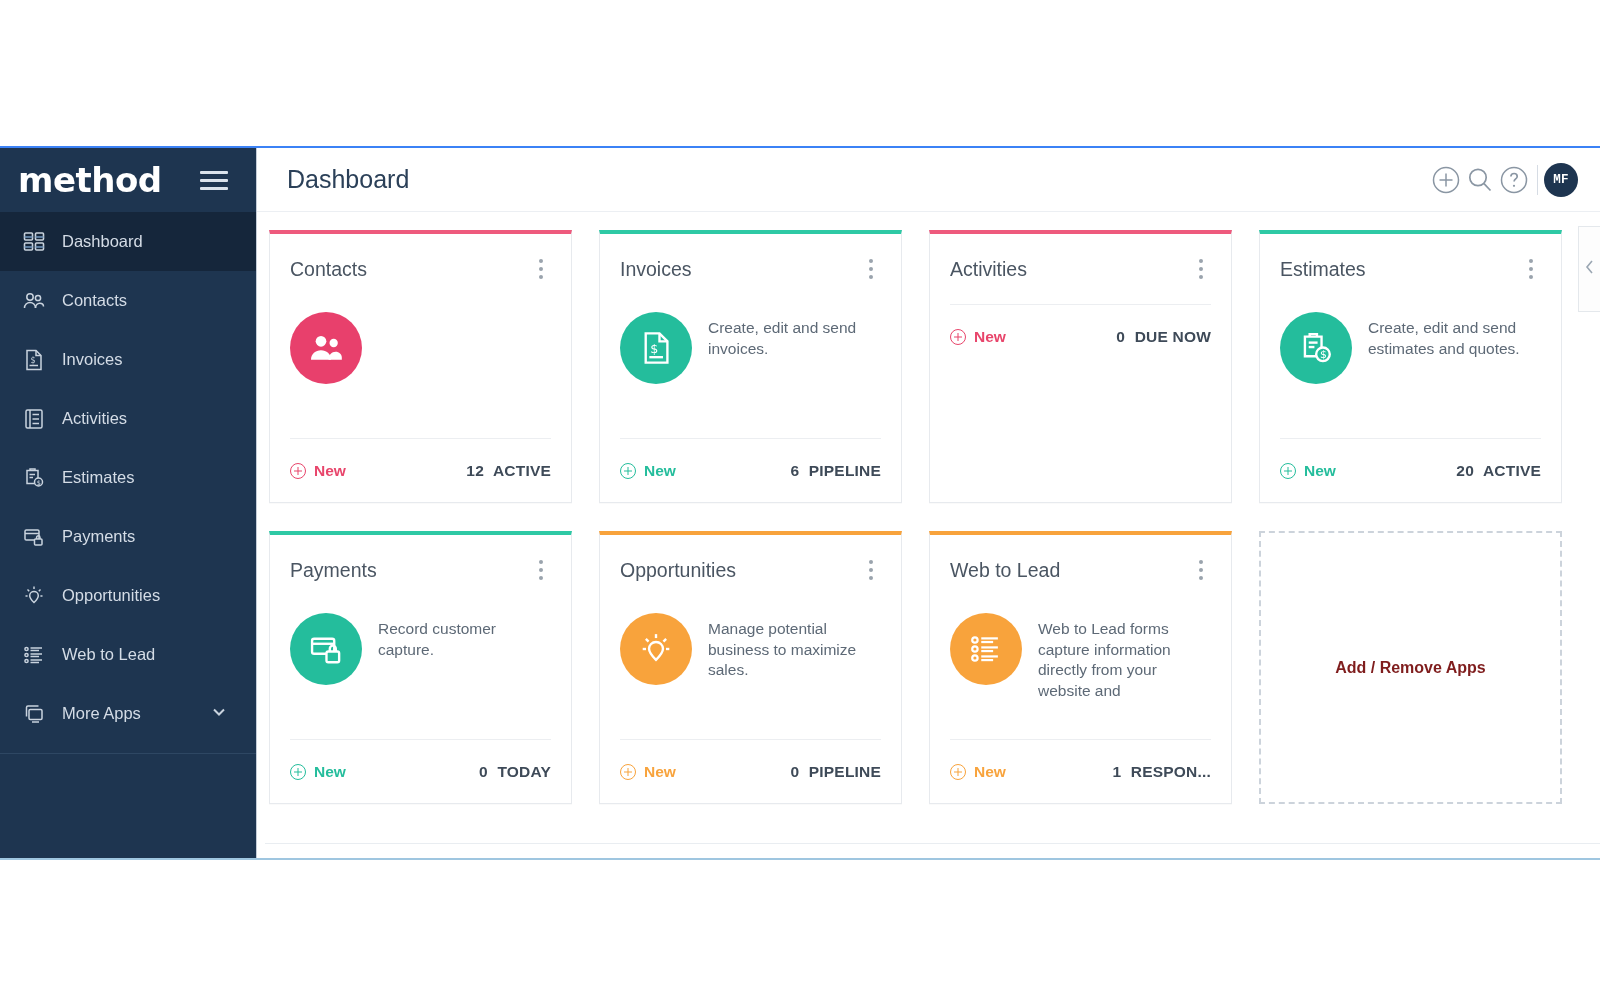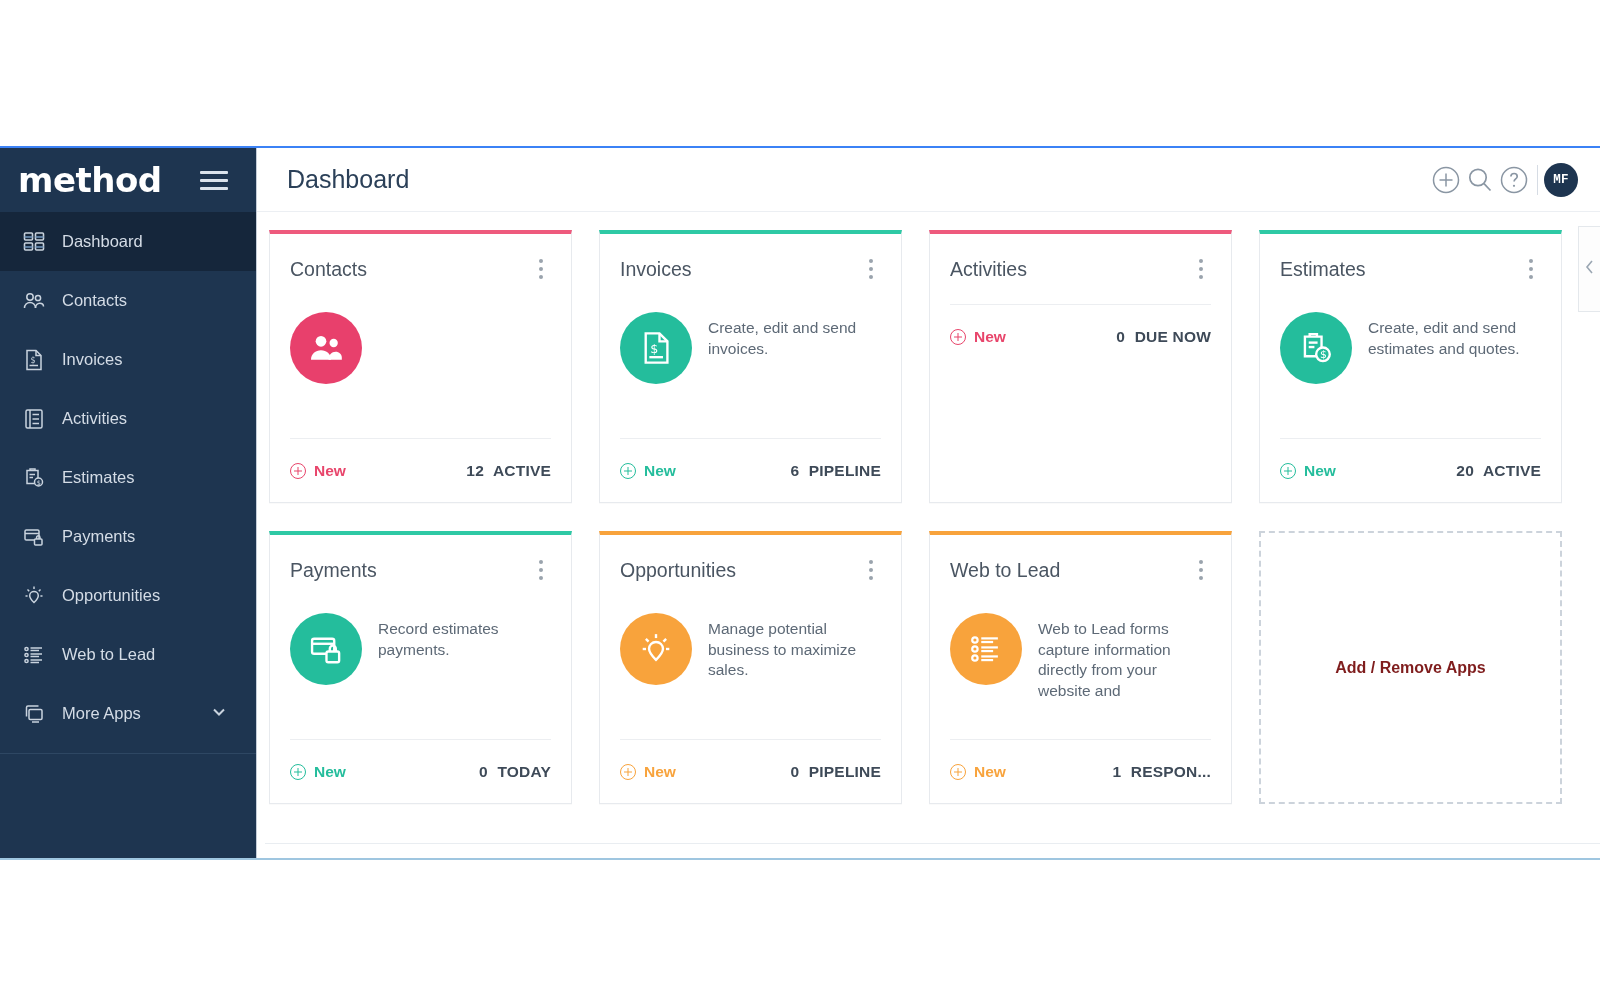--- a/index.html
+++ b/index.html
@@ -560,21 +560,21 @@
           </div>
           <div class="card-body">
             <div class="bubble" style="background:#24bd9c">
               <svg width="38" height="38" viewBox="0 0 24 24" fill="none" stroke="#ffffff" stroke-width="1.5">
                 <rect x="3.2" y="5.5" width="14" height="9.5" rx="1.3"></rect>
                 <line x1="3.2" y1="8.7" x2="17.2" y2="8.7"></line>
                 <rect x="12.3" y="13.6" width="8" height="6.8" rx="1.1" fill="#24bd9c"></rect>
                 <path d="M14.4 13.6v-1.8a1.9 1.9 0 0 1 3.8 0v1.8"></path>
               </svg>
             </div>
-            <div class="card-desc">Record estimates payments.</div>
+            <div class="card-desc">Record customer capture.</div>
           </div>
           <div class="card-foot">
             <div class="new-btn" style="color:#24bd9c">
               <span class="plus-ring"></span>
               <span>New</span>
             </div>
             <div class="stat">
               <span class="num">0</span>
               <span>TODAY</span>
             </div>

